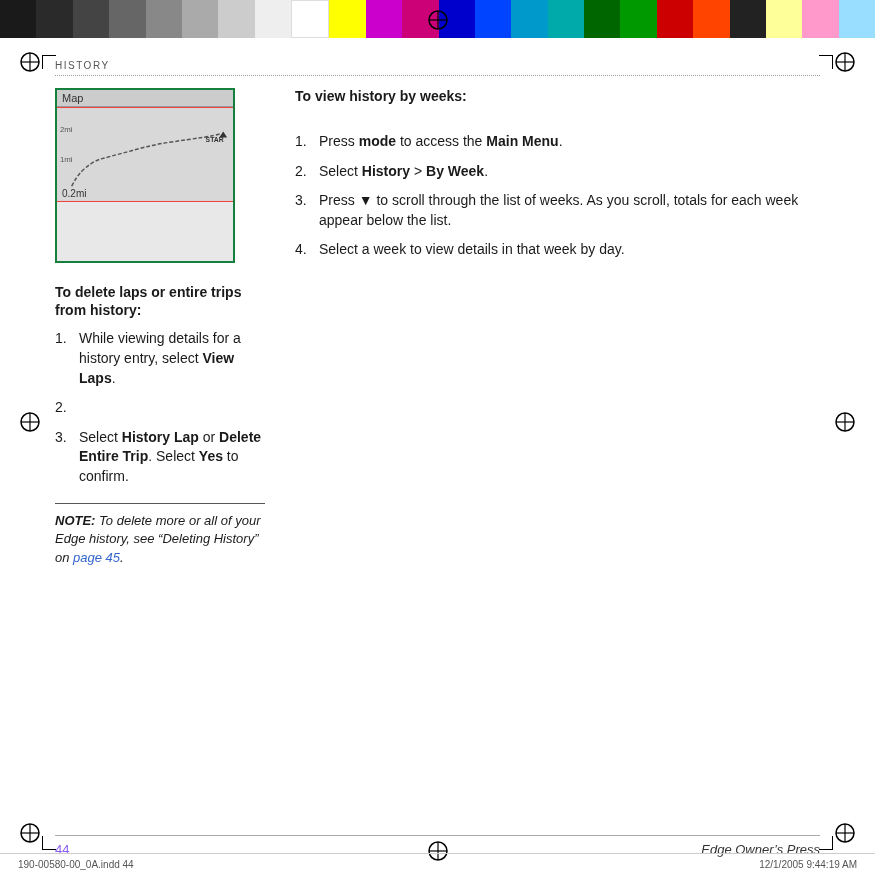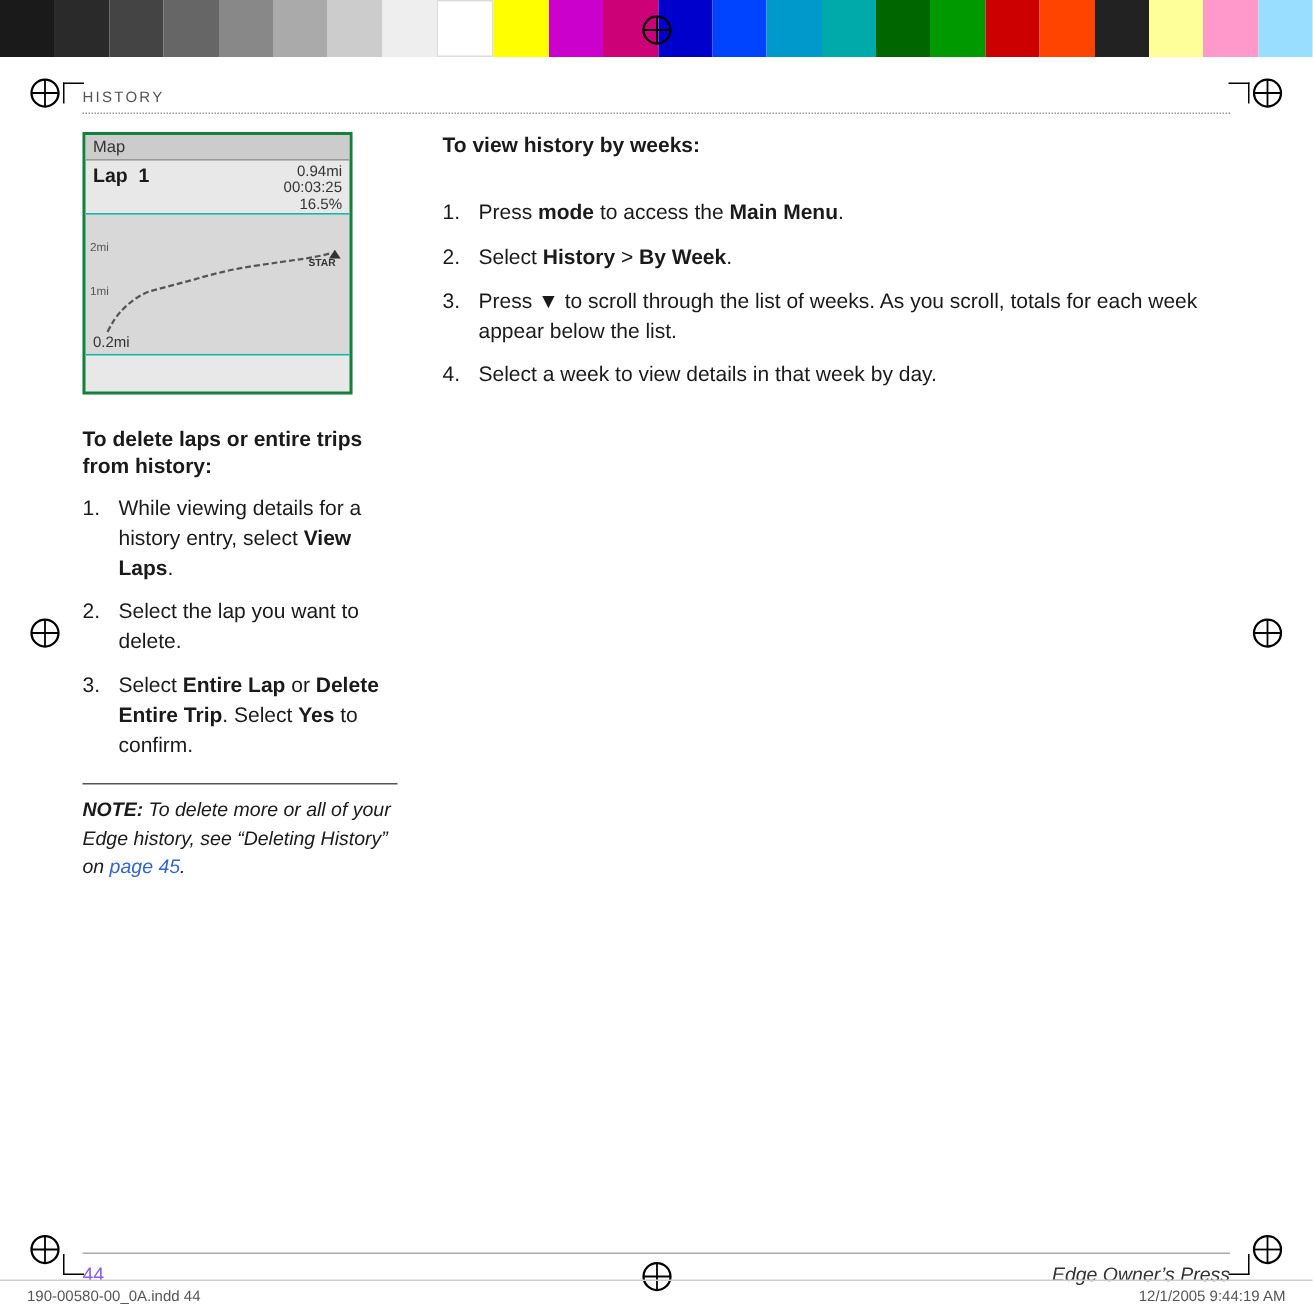--- a/index.html
+++ b/index.html
@@ -122,21 +122,21 @@
       font-size: 11px;
       font-weight: bold;
       padding: 2px 8px;
       margin: 2px 5px;
       display: inline-block;
     }
 
     .device-map-area {
       height: 95px;
       position: relative;
-      background: #14b8a6;
+      background: #ef4444;
       overflow: hidden;
       padding-left: 28px;
     }
 
     .device-distance {
       position: absolute;
       bottom: 3px;
       left: 5px;
       font-size: 10px;
       color: #333;
@@ -351,31 +351,20 @@
 <div class="page-content">
 
   <div class="section-title">History</div>
 
   <div class="columns">
 
     <div class="left-column">
 
       <div class="device-screen">
         <div class="device-screen-header">Map</div>
-        <div style="display:flex; justify-content:space-between; padding: 2px 5px 0; align-items:flex-start;">
-          <div style="font-size:13px; font-weight:bold;">
-            <span>Lap</span>
-            &nbsp;<span>1</span>
-          </div>
-          <div class="device-screen-row1-right">
-            <div>0.94mi</div>
-            <div>00:03:25</div>
-            <div>16.5%</div>
-          </div>
-        </div>
         <div class="device-map-area">
           <svg class="map-svg" viewBox="0 0 180 95" xmlns="http://www.w3.org/2000/svg">
 
             <rect width="180" height="95" fill="#d8d8d8"></rect>
 
             <text x="3" y="25" font-size="8" fill="#555">2mi</text>
             <text x="3" y="55" font-size="8" fill="#555">1mi</text>
 
             <path d="M 15 80 Q 20 70 25 65 Q 35 55 45 52 Q 60 48 75 44 Q 95 38 115 35 Q 135 32 150 30 Q 162 28 168 26" fill="none" stroke="#555" stroke-width="1.5" stroke-dasharray="4,2"></path>
 
@@ -390,26 +379,25 @@
 
       <ol class="numbered-list">
         <li>
           <span class="list-num">1.</span>
           <span class="list-text">
             While viewing details for a history entry, select <span class="bold-text">View Laps</span>.
           </span>
         </li>
         <li>
           <span class="list-num">2.</span>
-          <span class="list-text">Select the lap you want to delete.</span>
         </li>
         <li>
           <span class="list-num">3.</span>
           <span class="list-text">
-            Select <span class="bold-text">Entire Lap</span> or <span class="bold-text">Delete Entire Trip</span>. Select <span class="bold-text">Yes</span> to confirm.
+            Select <span class="bold-text">History Lap</span> or <span class="bold-text">Delete Entire Trip</span>. Select <span class="bold-text">Yes</span> to confirm.
           </span>
         </li>
       </ol>
 
       <div class="note-section">
         <span style="font-style:italic; font-weight:bold;">NOTE:</span>
         <span style="font-style:italic;"> To delete more or all of your Edge history, see “Deleting History” on </span><span class="note-link" style="font-style:italic;">page 45</span><span style="font-style:italic;">.</span>
       </div>
 
     </div>

